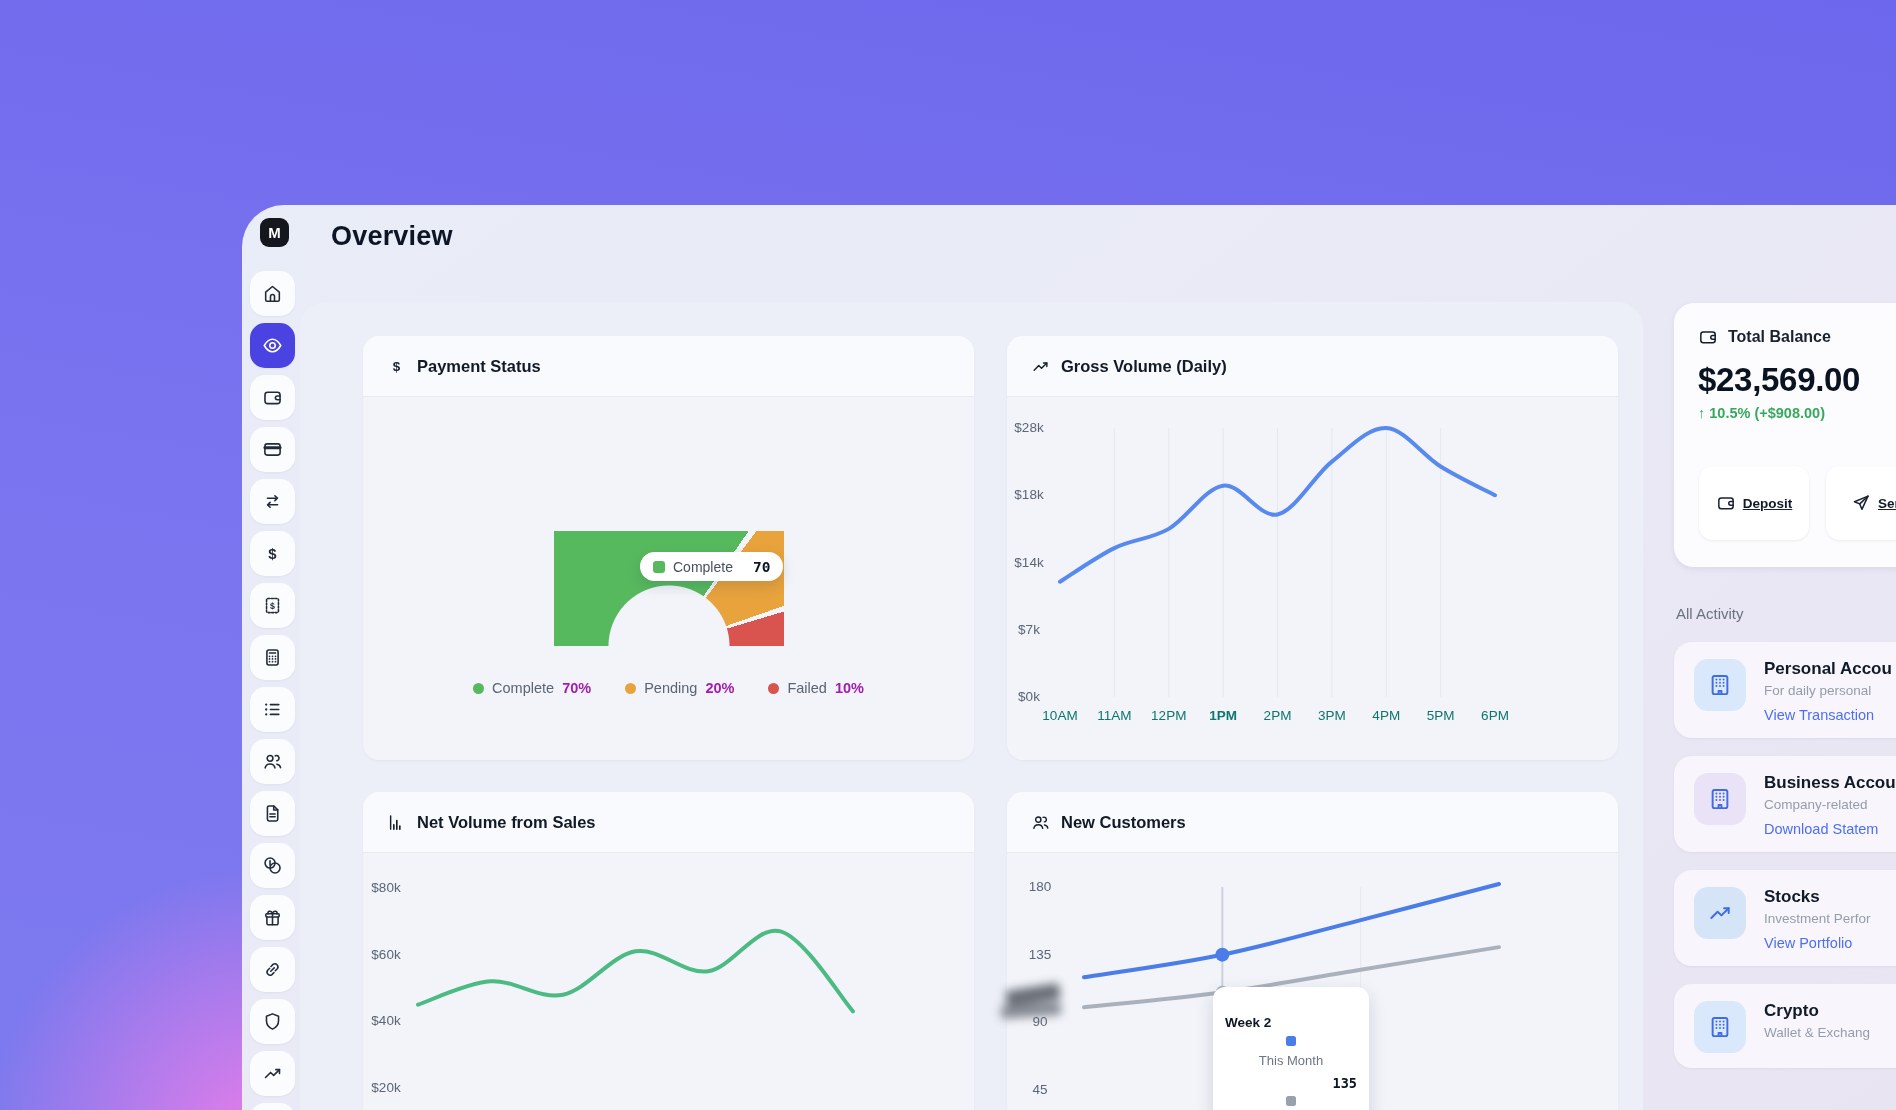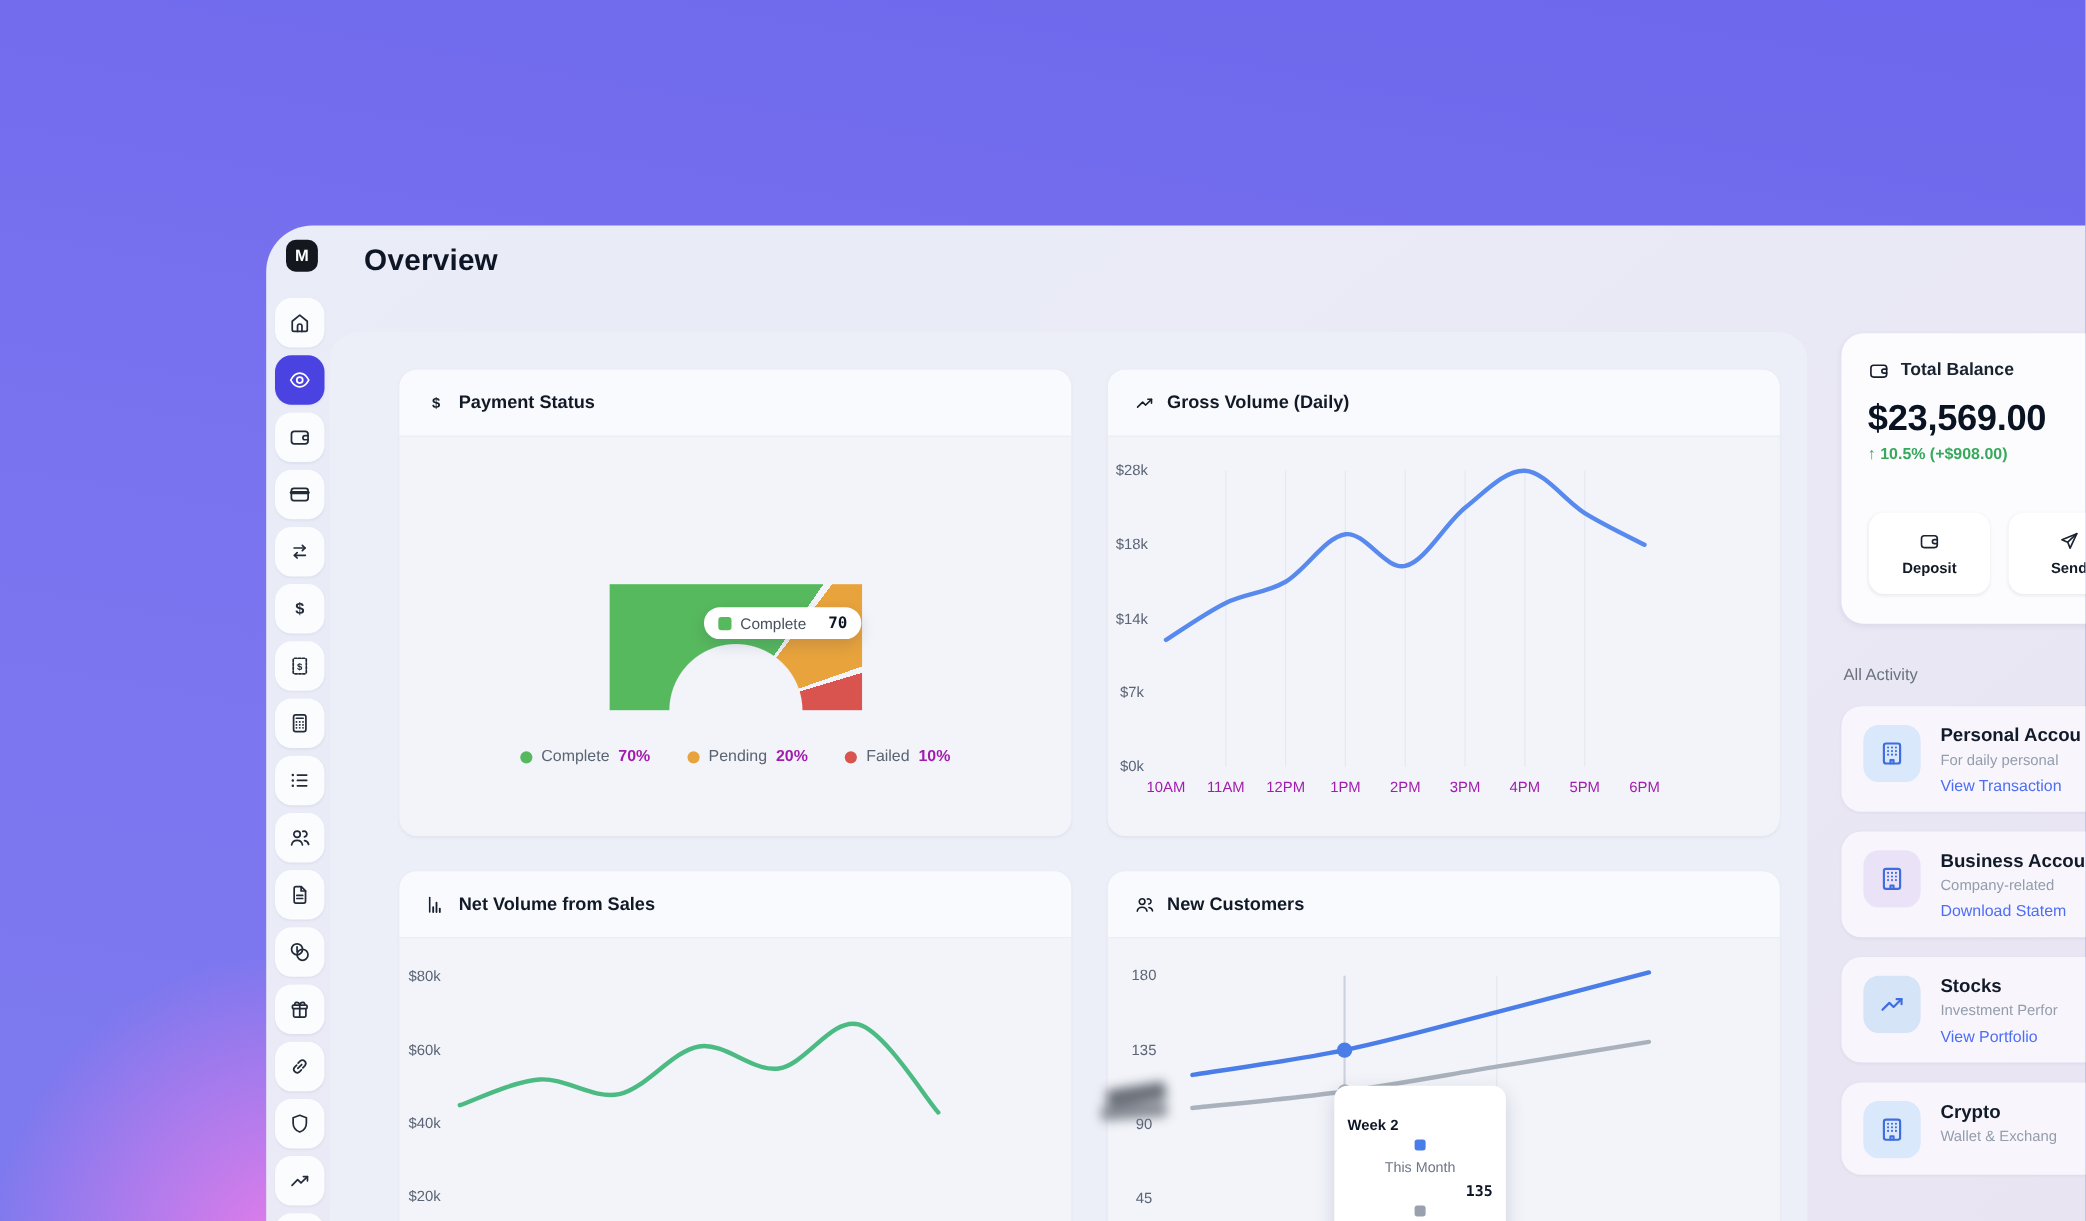--- a/index.html
+++ b/index.html
@@ -23,21 +23,21 @@
   .card{position:absolute;width:611px;height:424px;border-radius:16px;background:#f2f4f9;overflow:hidden;
     box-shadow:0 1px 3px rgba(25,30,70,.05);}
   #card-payment{left:63px;top:34px;}
   #card-gross{left:707px;top:34px;}
   #card-net{left:63px;top:490px;height:480px;}
   #card-customers{left:707px;top:490px;height:480px;}
   .card-header{height:60px;background:#f8fafd;border-bottom:1px solid #e8eaf2;display:flex;align-items:center;gap:11px;padding:0 24px;}
   .h-ic{color:#161e2b;display:flex;}
   .card-title{font-size:16.5px;font-weight:600;color:#121a27;}
   .ytick{position:absolute;text-align:center;font-size:13.5px;color:#5b6576;line-height:18px;}
-  .xtick{position:absolute;font-size:13.5px;color:#a21caf;line-height:18px;}
+  .xtick{position:absolute;font-size:13.5px;color:#0f766e;line-height:18px;}
   .gauge{position:absolute;left:50%;top:195px;transform:translateX(-50%);width:230px;height:115px;
     -webkit-mask:radial-gradient(circle at 50% 100%, transparent 60px, #000 61px);
     mask:radial-gradient(circle at 50% 100%, transparent 60px, #000 61px);}
   .gauge-tooltip{position:absolute;left:277px;top:216px;height:29px;border-radius:15px;background:#fff;
     box-shadow:0 5px 14px rgba(25,35,80,.15);display:flex;align-items:center;gap:8px;padding:0 13px;z-index:3;}
   .gt-sq{width:12px;height:12px;border-radius:3px;background:#57b95e;}
   .gt-label{font-size:14px;color:#46505e;}
   .gt-val{font-family:"DejaVu Sans Mono",monospace;font-size:14.5px;font-weight:700;color:#0d1524;margin-left:12px;}
   .legend{position:absolute;left:0;right:0;top:344px;display:flex;justify-content:center;gap:34px;}
   .leg-item{display:flex;align-items:center;gap:8px;}
@@ -53,21 +53,21 @@
   .nct-val{font-family:"DejaVu Sans Mono",monospace;font-size:13.5px;font-weight:700;color:#0d1524;margin-left:auto;}
   .right{position:absolute;left:1432px;top:98px;width:310px;}
   .balance-card{width:300px;height:264px;border-radius:20px;background:#fcfcff;box-shadow:0 2px 6px rgba(25,30,70,.07);
     padding:24px;box-sizing:border-box;position:relative;}
   .tb-row{display:flex;align-items:center;gap:10px;color:#19222f;}
   .tb-label{font-size:16px;font-weight:600;color:#19222f;}
   .tb-amount{font-size:33px;font-weight:800;color:#0a1322;margin-top:14px;letter-spacing:-.3px;white-space:nowrap;}
   .tb-change{font-size:14.5px;font-weight:600;margin-top:6px;white-space:nowrap;}
   .actions{position:absolute;left:25px;top:163px;display:flex;gap:17px;}
   .action-btn{width:110px;height:74px;border-radius:14px;background:#ffffff;box-shadow:0 1px 3px rgba(25,30,70,.08);
-    display:flex;flex-direction:column;align-items:center;justify-content:center;gap:7px;color:#1a2330;cursor:pointer;}
+    display:flex;flex-direction:row;align-items:center;justify-content:center;gap:7px;color:#1a2330;cursor:pointer;text-decoration:underline;}
   .a-lb{font-size:13.5px;font-weight:600;color:#121a27;}
   .activity-heading{margin-top:38px;margin-left:2px;font-size:15px;color:#6a7280;}
   .act-card{width:300px;border-radius:18px;background:#f8f6fc;margin-top:18px;padding:17px 0 15px 20px;box-sizing:border-box;
     display:flex;gap:18px;box-shadow:0 1px 3px rgba(25,30,70,.05);cursor:pointer;}
   .act-card:first-child{margin-top:20px;}
   .act-ic{width:52px;height:52px;border-radius:14px;display:flex;align-items:center;justify-content:center;color:#3f6ce0;flex:0 0 auto;}
   .act-title{font-size:17px;font-weight:700;color:#111a28;white-space:nowrap;}
   .act-sub{font-size:13.5px;color:#939dab;margin-top:4px;white-space:nowrap;}
   .act-link{font-size:14.5px;font-weight:500;color:#4c6ef5;margin-top:9px;white-space:nowrap;cursor:pointer;}
   .smudge{position:absolute;left:698px;top:676px;width:74px;height:54px;z-index:6;filter:blur(5px);opacity:.8;pointer-events:none;}
@@ -272,21 +272,21 @@
         <span class="card-title">Gross Volume (Daily)</span>
       </div>
     <div class="ytick" style="top: 83px; left: 0px; width: 44px;">$28k</div>
         <div class="ytick" style="top: 150.25px; left: 0px; width: 44px;">$18k</div>
         <div class="ytick" style="top: 217.5px; left: 0px; width: 44px;">$14k</div>
         <div class="ytick" style="top: 284.75px; left: 0px; width: 44px;">$7k</div>
         <div class="ytick" style="top: 352px; left: 0px; width: 44px;">$0k</div>
         <div class="xtick" style="left: 53px; top: 371px; transform: translateX(-50%);">10AM</div>
         <div class="xtick" style="left: 107.375px; top: 371px; transform: translateX(-50%);">11AM</div>
         <div class="xtick" style="left: 161.75px; top: 371px; transform: translateX(-50%);">12PM</div>
-        <div class="xtick" style="left: 216.125px; top: 371px; transform: translateX(-50%);">1PM</div>
+        <div class="xtick" style="left: 216.125px; top: 371px; transform: translateX(-50%); font-weight: bold;">1PM</div>
         <div class="xtick" style="left: 270.5px; top: 371px; transform: translateX(-50%);">2PM</div>
         <div class="xtick" style="left: 324.875px; top: 371px; transform: translateX(-50%);">3PM</div>
         <div class="xtick" style="left: 379.25px; top: 371px; transform: translateX(-50%);">4PM</div>
         <div class="xtick" style="left: 433.625px; top: 371px; transform: translateX(-50%);">5PM</div>
         <div class="xtick" style="left: 488px; top: 371px; transform: translateX(-50%);">6PM</div>
         <svg width="455" height="319" style="position: absolute; left: 43px; top: 67px; overflow: visible;">
           <line x1="64.375" x2="64.375" y1="25" y2="294" stroke="rgba(120,130,160,0.10)" stroke-width="1"></line>
           <line x1="118.75" x2="118.75" y1="25" y2="294" stroke="rgba(120,130,160,0.10)" stroke-width="1"></line>
           <line x1="173.125" x2="173.125" y1="25" y2="294" stroke="rgba(120,130,160,0.10)" stroke-width="1"></line>
           <line x1="227.5" x2="227.5" y1="25" y2="294" stroke="rgba(120,130,160,0.10)" stroke-width="1"></line>

